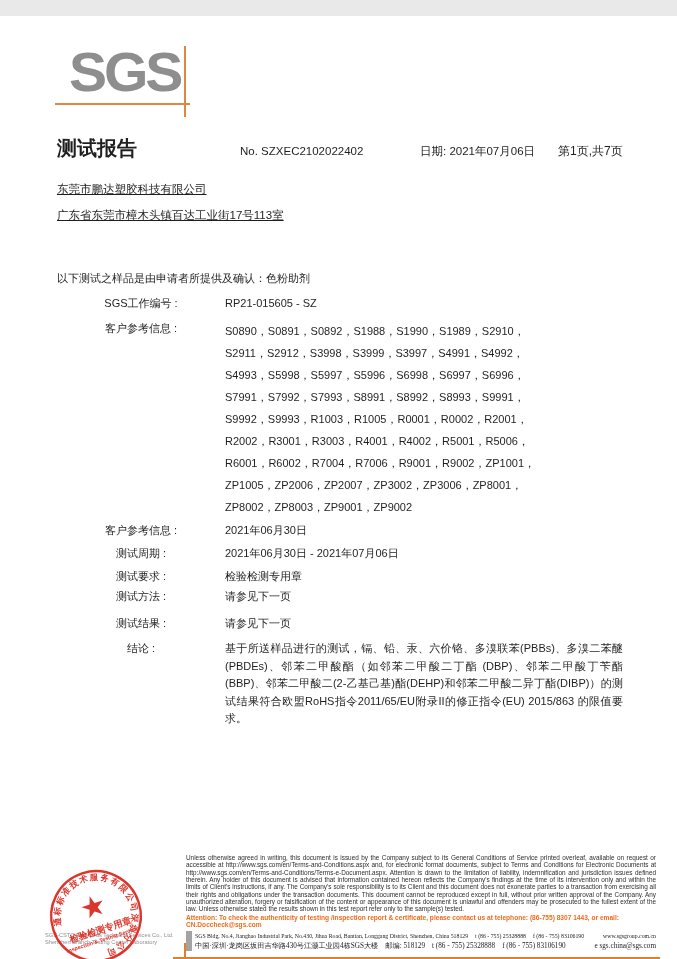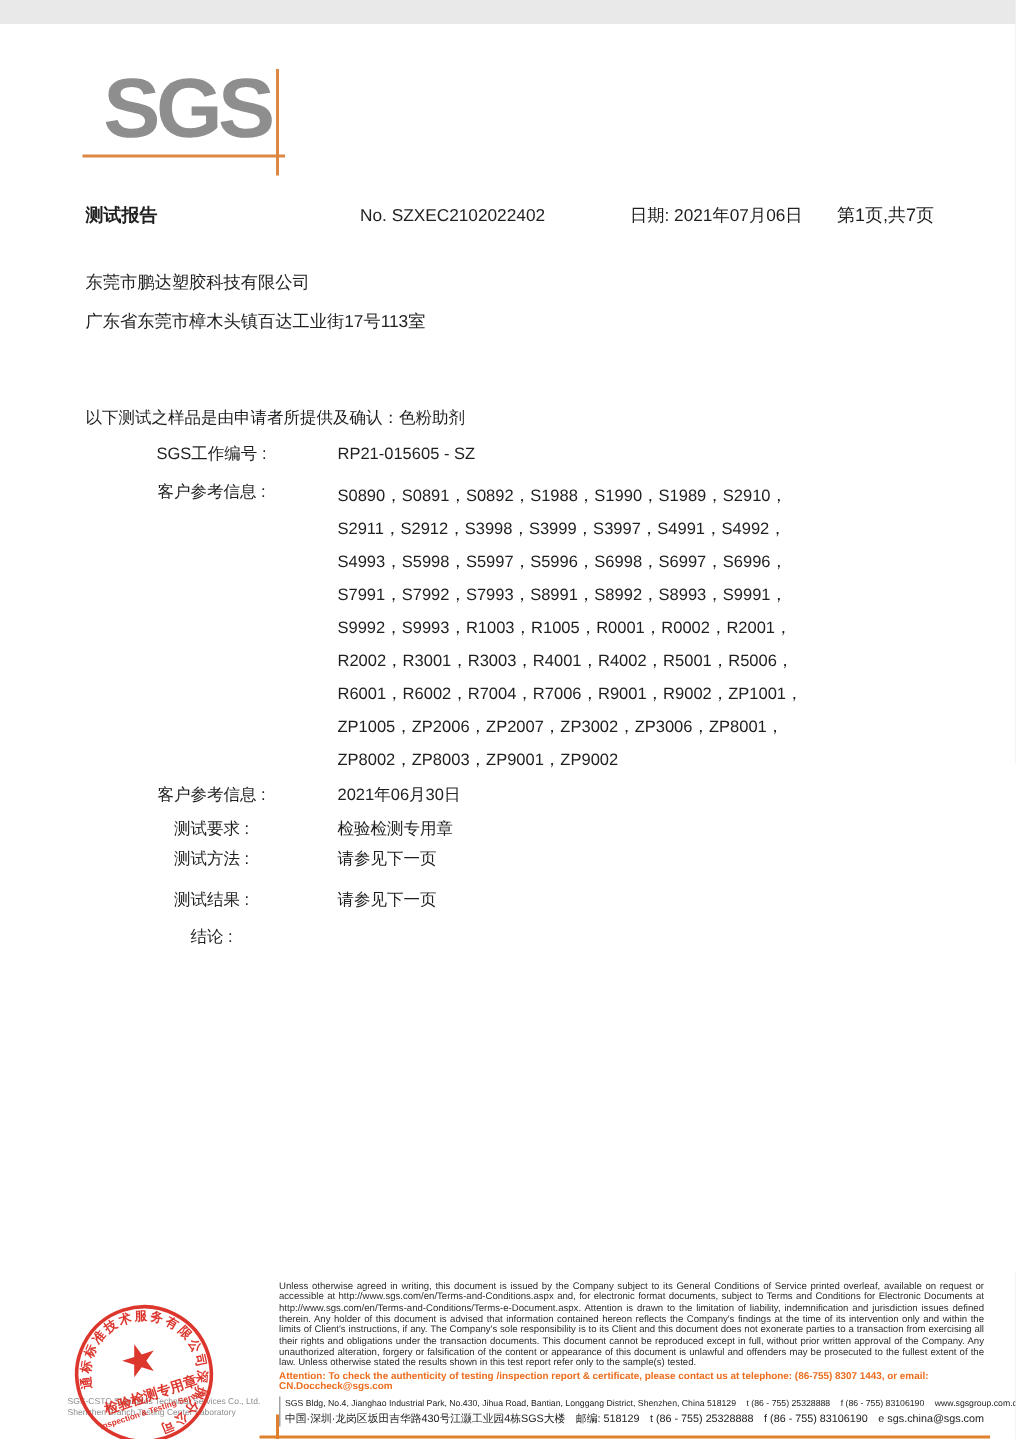--- a/index.html
+++ b/index.html
@@ -6,46 +6,46 @@
   .page{position:relative;width:677px;height:959px;background:#ffffff;margin:16px auto;
         font-family:"Liberation Sans",sans-serif;color:#1f1f1f;overflow:hidden;}
 
   
   .logo{position:absolute;left:70px;top:26px;font-size:56px;font-weight:bold;color:#8e8e8e;
         letter-spacing:-3px;transform:scaleX(1.02);line-height:60px;}
   .crop-h{position:absolute;left:55px;top:87px;width:135px;height:2px;background:#dd8742;}
   .crop-v{position:absolute;left:184px;top:30px;width:2px;height:71px;background:#dd8742;}
 
   .header-row{position:absolute;left:57px;top:119px;right:30px;display:flex;align-items:baseline;}
-  .title{font-size:12px;font-weight:bold;width:183px;flex:none;}
+  .title{font-size:20px;font-weight:bold;width:183px;flex:none;}
   .report-no{font-size:11.5px;width:180px;flex:none;}
   .report-date{font-size:11.5px;width:138px;flex:none;}
   .report-pages{font-size:12px;flex:none;}
 
   
-  .applicant{position:absolute;left:57px;top:160px;font-size:11.5px;line-height:26px;}
+  .applicant{position:absolute;left:57px;top:160px;font-size:11.5px;line-height:26px;text-decoration:underline;}
 
   .statement{position:absolute;left:57px;top:255px;font-size:11px;}
 
   
   .info{position:absolute;left:57px;top:279px;width:566px;font-size:11px;}
   .row{display:flex;align-items:flex-start;}
   .row .l{width:168px;flex:none;line-height:17px;text-align:center;}
   .row .v{flex:1;line-height:17px;white-space:pre-line;}
   .mb8{margin-bottom:8px;} .mb6{margin-bottom:6px;} .mb4{margin-bottom:4px;}
   .mb3{margin-bottom:3px;} .mb10{margin-bottom:10px;}
   .codes .v{line-height:22px;}
   .conclusion .v{line-height:17.5px;text-align:justify;}
 
   
   .footer{position:absolute;left:0;top:830px;width:677px;height:129px;}
   .legal{position:absolute;left:186px;top:8px;width:470px;}
   .disclaimer{font-size:6.4px;line-height:7.35px;color:#2d2d2d;text-align:justify;}
   .attention{margin-top:1px;font-size:6.6px;line-height:7.6px;color:#ed6c1d;font-weight:bold;}
-  .addr-block{margin-top:2px;border-left:1px solid #a3a3a3;padding-left:3px;}
+  .addr-block{margin-top:2px;border-left:6px solid #a3a3a3;padding-left:3px;font-family:Liberation Serif, serif;}
   .addr-row{display:flex;align-items:baseline;white-space:nowrap;font-size:5.8px;line-height:10px;color:#222;}
   .addr-row.cn{font-size:7.2px;}
   .addr-row span{margin-right:7px;}
   .addr-row .push{margin-left:auto;margin-right:0;}
   .rule{position:absolute;left:173px;top:111px;right:17px;height:2px;background:#e0802d;}
   .tick{position:absolute;left:184px;top:97px;width:2px;height:30px;background:#e0802d;}
   .member{position:absolute;right:18px;top:117px;font-size:8.5px;color:#222;font-family:Liberation Mono, monospace;}
 
   .gray-co{position:absolute;left:45px;top:86px;font-size:5.7px;line-height:6.8px;color:#8f8f8f;}
   .stamp{position:absolute;left:48px;top:22px;width:96px;height:96px;transform:rotate(-18deg);opacity:0.92;}
@@ -87,34 +87,39 @@
 S9992，S9993，R1003，R1005，R0001，R0002，R2001，
 R2002，R3001，R3003，R4001，R4002，R5001，R5006，
 R6001，R6002，R7004，R7006，R9001，R9002，ZP1001，
 ZP1005，ZP2006，ZP2007，ZP3002，ZP3006，ZP8001，
 ZP8002，ZP8003，ZP9001，ZP9002</div>
     </div>
     <div class="row mb6">
       <div class="l">客户参考信息 :</div>
       <div class="v">2021年06月30日</div>
     </div>
+    <div class="row mb6">
+      <div class="l">测试周期 :</div>
+      <div class="v">2021年06月30日 - 2021年07月06日</div>
+    </div>
     <div class="row mb3">
       <div class="l">测试要求 :</div>
       <div class="v">检验检测专用章</div>
     </div>
     <div class="row mb10">
       <div class="l">测试方法 :</div>
       <div class="v">请参见下一页</div>
     </div>
     <div class="row mb8">
       <div class="l">测试结果 :</div>
       <div class="v">请参见下一页</div>
     </div>
     <div class="row conclusion">
       <div class="l">结论 :</div>
+      <div class="v">基于所送样品进行的测试，镉、铅、汞、六价铬、多溴联苯(PBBs)、多溴二苯醚(PBDEs)、邻苯二甲酸酯（如邻苯二甲酸二丁酯 (DBP)、邻苯二甲酸丁苄酯(BBP)、邻苯二甲酸二(2-乙基己基)酯(DEHP)和邻苯二甲酸二异丁酯(DIBP)）的测试结果符合欧盟RoHS指令2011/65/EU附录II的修正指令(EU) 2015/863 的限值要求。</div>
     </div>
   </div>
 
   <div class="footer">
 
     <div class="gray-co">
       <div>SGS-CSTC Standards Technical Services Co., Ltd.</div>
       <div>Shenzhen Branch Testing Center Laboratory</div>
     </div>
 

